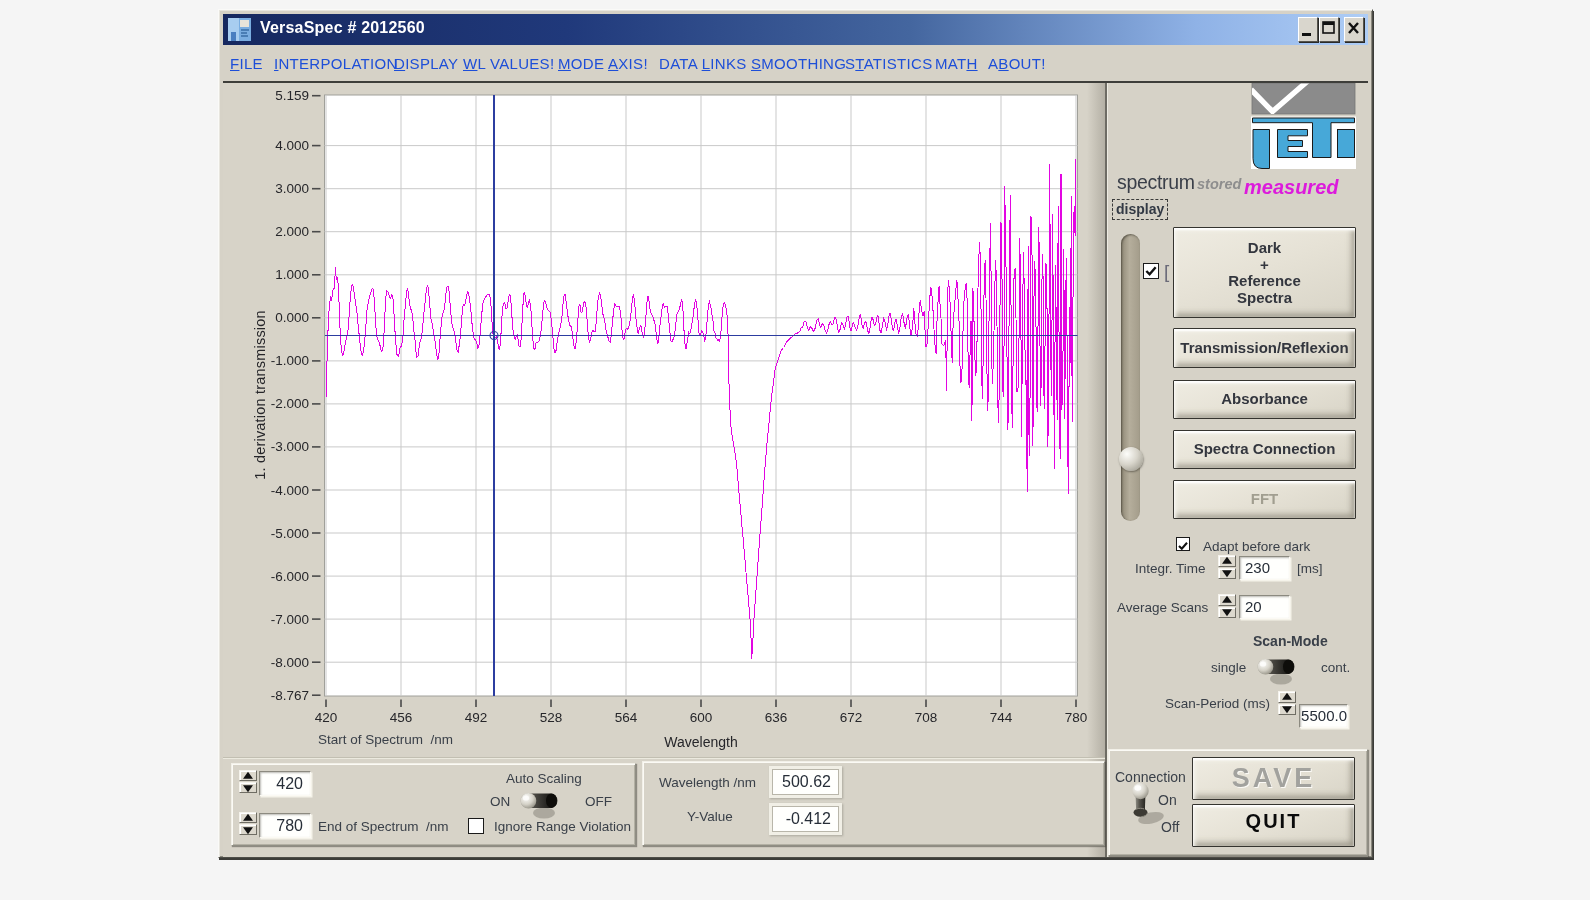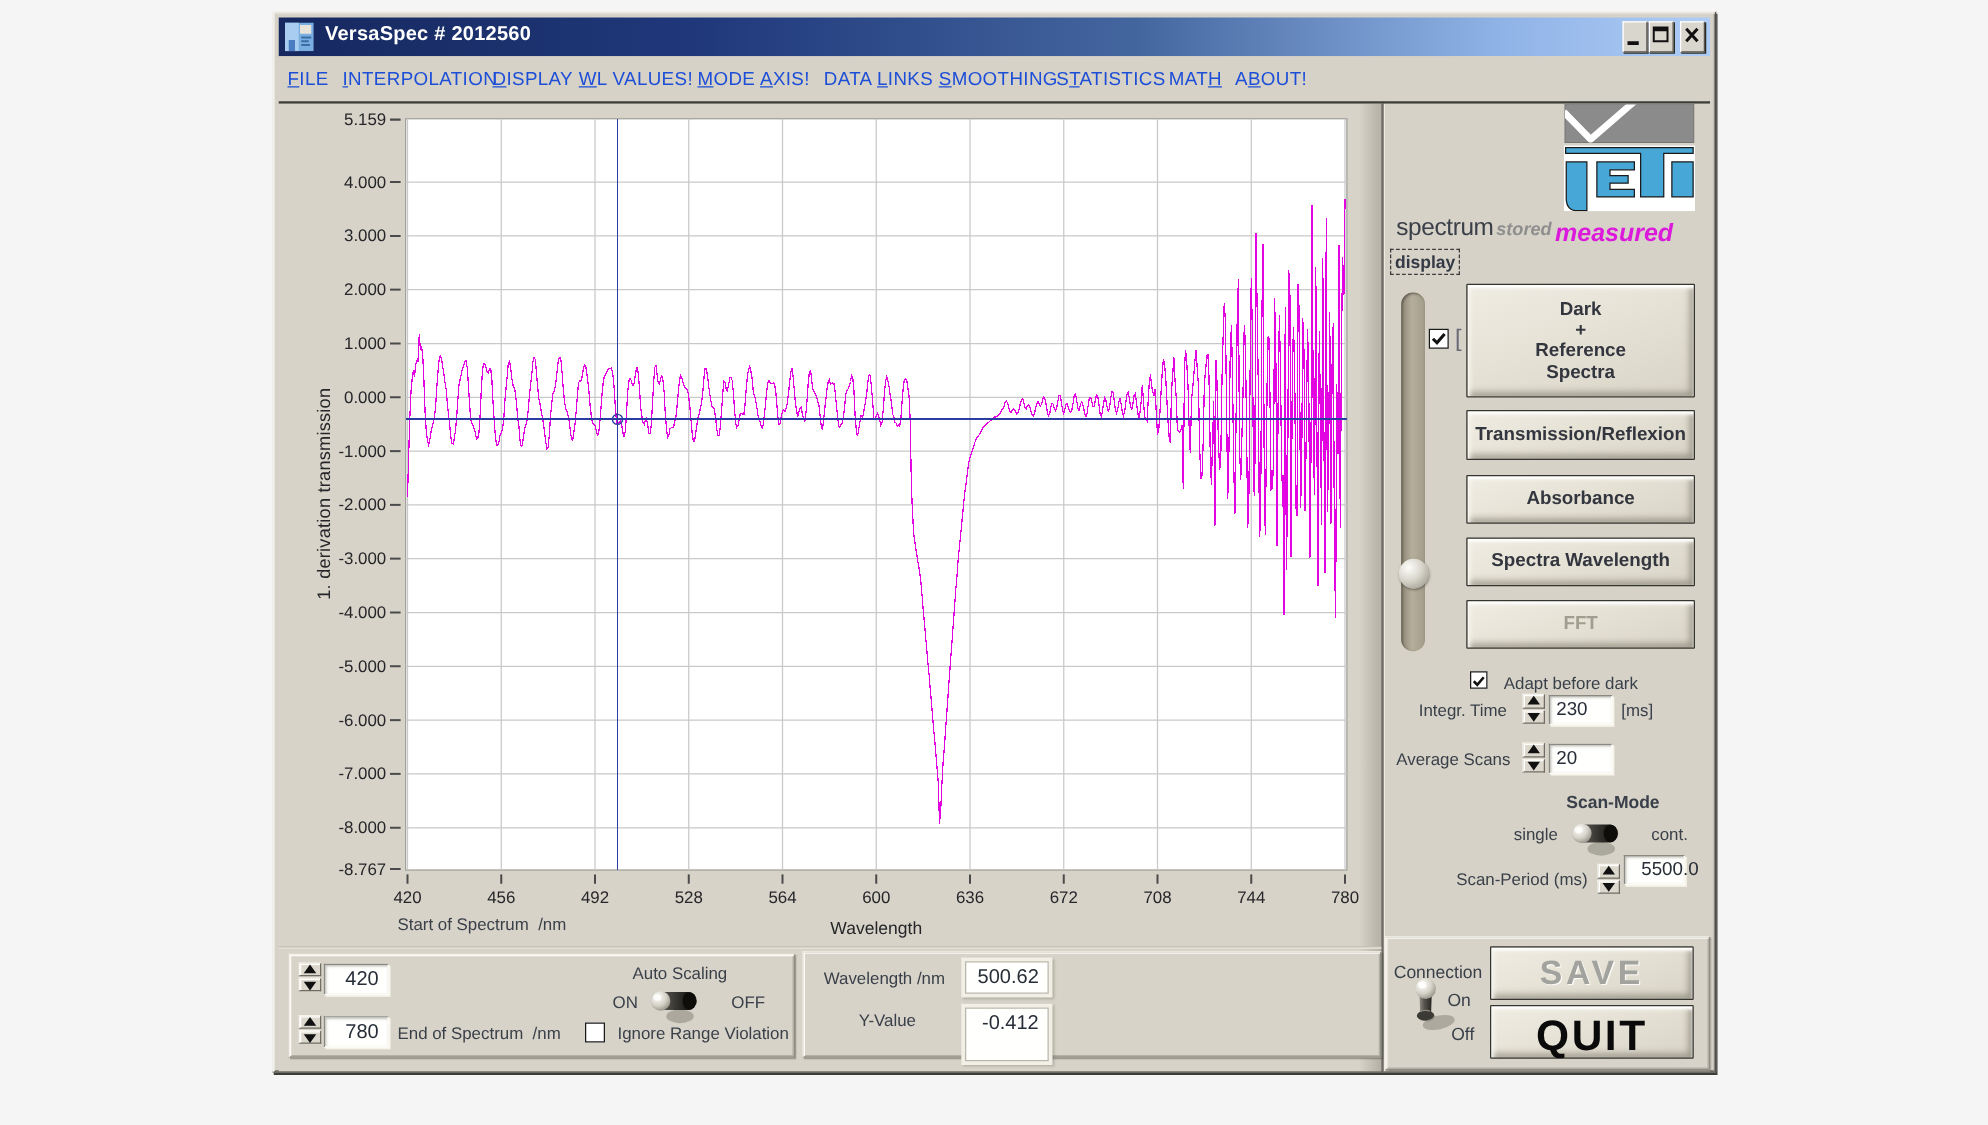--- a/index.html
+++ b/index.html
@@ -209,21 +209,21 @@
 <ellipse cx="34.5" cy="10.7" rx="5.5" ry="7.2" fill="#0e0d0a"></ellipse>
 <circle cx="11.5" cy="10.7" r="7.8" fill="url(#kb)"></circle>
 <ellipse cx="9" cy="8" rx="3.2" ry="2.6" fill="#fdfdfb" opacity="0.85"></ellipse>
 </svg>
 <div class="lbl" style="left:585px;top:794px">OFF</div>
 <div class="cb " style="left:468px;top:818px;width:16px;height:16px"></div>
 <div class="lbl" style="left:494px;top:819px">Ignore Range Violation</div>
 <div class="lbl" style="left:659px;top:775px">Wavelength /nm</div>
 <div class="fld2" style="left:772px;top:769px;width:67px;height:26px;padding-right:7px;text-align:right;font-size:16px;line-height:24px">500.62</div>
 <div class="lbl" style="left:687px;top:809px">Y-Value</div>
-<div class="fld2" style="left:772px;top:806px;width:67px;height:43px;padding-right:7px;text-align:right;font-size:16px;line-height:24px">-0.412</div>
+<div class="fld2" style="left:772px;top:806px;width:67px;height:26px;padding-right:7px;text-align:right;font-size:16px;line-height:24px">-0.412</div>
 
 
 <svg class="abs" style="left:1251px;top:83px" width="105" height="86" viewBox="0 0 105 86">
 <defs>
       <clipPath id="gv">
         <rect x="1" y="0.5" width="103" height="30.5"></rect>
       </clipPath>
     </defs>
 <rect x="1" y="0" width="103" height="31" fill="#8b8b8b" stroke="#757575" stroke-width="0.8"></rect>
 <path d="M0 6.5 L21.5 28.5 L59 -4" fill="none" stroke="#ffffff" stroke-width="5.4" clip-path="url(#gv)"></path>
@@ -245,21 +245,21 @@
 <div class="btn" style="left:1173px;top:227px;width:183px;height:91px">
     <div style="margin-top:12px;line-height:16.5px">Dark<br>+<br>Reference<br>Spectra</div>
   </div>
 <div class="btn" style="left:1173px;top:328px;width:183px;height:40px">
     <div style="margin-top:10px">Transmission/Reflexion</div>
   </div>
 <div class="btn" style="left:1173px;top:380px;width:183px;height:39px">
     <div style="margin-top:9px">Absorbance</div>
   </div>
 <div class="btn" style="left:1173px;top:430px;width:183px;height:39px">
-    <div style="margin-top:9px">Spectra Wavelength</div>
+    <div style="margin-top:9px">Spectra Connection</div>
   </div>
 <div class="btn" style="left:1173px;top:480px;width:183px;height:39px">
     <div style="margin-top:9px;color:#a19e90">FFT</div>
   </div>
 <div class="cb " style="left:1176px;top:537px;width:14px;height:14px"><svg width="100%" height="100%" viewBox="0 0 15 15">
       <path d="M2.5 7.5 L6 11 L12.5 3.5" fill="none" stroke="#111" stroke-width="2.6"></path>
     </svg></div>
 <div class="lbl" style="left:1203px;top:539px">Adapt before dark</div>
 <div class="lbl" style="left:1135px;top:561px">Integr. Time</div>
 <div class="spin" style="left:1218px;top:555px;width:18px;height:25px">
@@ -291,40 +291,40 @@
 </svg>
 <div class="lbl" style="left:1321px;top:660px">cont.</div>
 <div class="lbl" style="left:1165px;top:696px">Scan-Period (ms)</div>
 <div class="spin" style="left:1278px;top:691px;width:18px;height:25px">
 <div class="sbtn" style="height:11.5px">
       <span class="tri-u"></span>
     </div>
 <div class="sbtn" style="height:11.5px;margin-top:1px">
       <span class="tri-d"></span>
     </div>
-  </div><div class="fld" style="left:1299px;top:684px;width:49px;height:24px;padding-left:13px;text-align:center;font-size:15px;line-height:22px">5500.0</div>
+  </div><div class="fld" style="left:1299px;top:704px;width:49px;height:24px;padding-left:0;text-align:right;font-size:15px;line-height:22px">5500.0</div>
 
 
 <div class="panelbox" style="left:1108px;top:749px;width:260px;height:107px"></div>
 <div class="lbl" style="left:1115px;top:769px;font-size:14px">Connection</div>
 <svg class="abs" style="left:1127px;top:781px" width="56" height="46" viewBox="0 0 56 46">
 <ellipse cx="24" cy="37" rx="13" ry="5.5" fill="#6f6c62" opacity="0.4" transform="rotate(-12 24 37)"></ellipse>
 <path d="M8.5 12 L18.5 12 L17.8 31 L9.2 31 Z" fill="url(#tgv)"></path>
 <ellipse cx="13.5" cy="31.5" rx="7" ry="4.2" fill="#3c3a34"></ellipse>
 <ellipse cx="13.5" cy="31.5" rx="7" ry="4.2" fill="none" stroke="#8d8a7f" stroke-width="1" stroke-dasharray="8 14"></ellipse>
 <circle cx="13.5" cy="10" r="8.2" fill="url(#kb)"></circle>
 <ellipse cx="10.8" cy="7" rx="3.4" ry="2.8" fill="#fefefd" opacity="0.9"></ellipse>
 </svg>
 <div class="lbl" style="left:1158px;top:792px;font-size:14px">On</div>
 <div class="lbl" style="left:1161px;top:819px;font-size:14px">Off</div>
 <div class="btn" style="left:1192px;top:757px;width:163px;height:43px">
     <div style="margin-top:5px;font-size:27px;letter-spacing:3px;color:#a2a29e;text-shadow:1px 1px 0 #fbfaf6">SAVE</div>
   </div>
 <div class="btn" style="left:1192px;top:804px;width:163px;height:43px">
-    <div style="margin-top:5px;font-size:34px;letter-spacing:2px;color:#0a0a0a">QUIT</div>
+    <div style="margin-top:5px;font-size:20px;letter-spacing:2px;color:#0a0a0a">QUIT</div>
   </div>
 
 <svg width="0" height="0">
     <defs>
 <linearGradient id="tg" x1="0" y1="0" x2="1" y2="0">
 <stop offset="0" stop-color="#b9b6ac"></stop>
         <stop offset="0.35" stop-color="#4e4c46"></stop>
         <stop offset="0.8" stop-color="#1c1b18"></stop>
         <stop offset="1" stop-color="#383630"></stop>
 </linearGradient>

